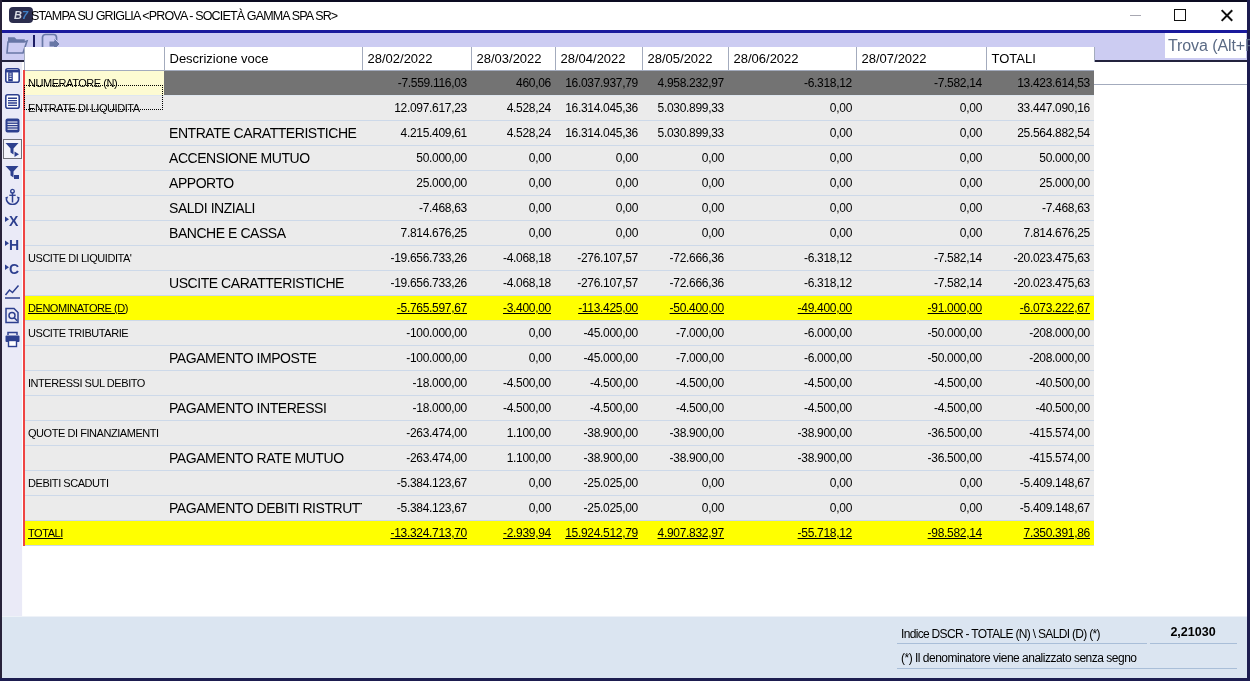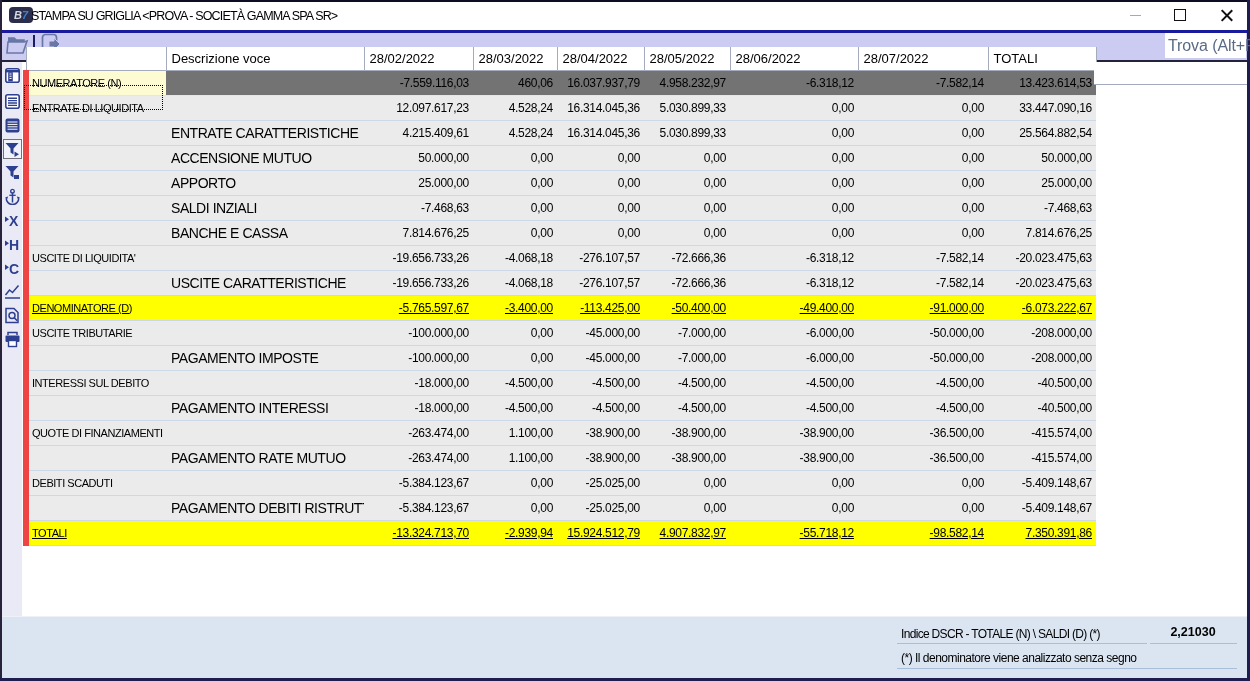--- a/index.html
+++ b/index.html
@@ -34,21 +34,21 @@
 .tbl col.c0{width:140px}.tbl col.c1{width:198px}.tbl col.c2{width:109px}.tbl col.c3{width:84px}.tbl col.c4{width:87px}.tbl col.c5{width:86px}.tbl col.c6{width:128px}.tbl col.c7{width:130px}.tbl col.c8{width:108px}
 .tbl th { height:23px; background:#fff; border:1px solid #a3abbd; border-top:none; font-weight:normal; font-size:13px; text-align:left; padding:0 0 0 5px; overflow:hidden; white-space:nowrap; }
 .tbl td { height:25px; border-bottom:1px solid #cdd9e9; border-right:none; padding:0; overflow:hidden; white-space:nowrap; }
 .tbl tr.g td { background:#ebebeb; }
 .tbl tr.blue td { background:#737373; border-bottom:1px solid #dfe7f0; }
 .tbl tr.yel td { background:#ffff00;text-decoration:underline; }
 td.lab { padding-left:3px; font-size:11px; letter-spacing:-0.45px; }
 td.lab2 { padding-left:5px; font-size:14px; letter-spacing:-0.45px; }
 td.num { text-align:right; padding-right:4px; letter-spacing:-0.3px; }
 td.focus { background:#fdfbd2 !important; }
-.tbl td:first-child { border-left:6px solid #ef4444; }
+.tbl td:first-child { border-left:2px solid #ef4444; }
 
 .hext { left:1094px; top:62px; width:153px; height:23px; background:#fff; border-bottom:1px solid #a3abbd; }
 
 .bpanel { left:2px; top:616px; width:1245px; height:62px; background:#dbe5f1; border-top:1px solid #eef2f8; }
 .dscr1 { left:901px; top:627px; font-size:12px; letter-spacing:-0.68px; color:#000; }
 .dval { left:1150px; top:625px; width:86px; text-align:center; font-size:12.5px; font-weight:bold; color:#000; }
 .ul1 { left:897px; top:643px; width:250px; height:1px; background:#a9bed8; }
 .ul2 { left:1150px; top:643px; width:87px; height:1px; background:#a9bed8; }
 .dscr2 { left:901px; top:651px; font-size:12px; letter-spacing:-0.5px; color:#000; }
 .ul3 { left:897px; top:668px; width:340px; height:1px; background:#a9bed8; }

